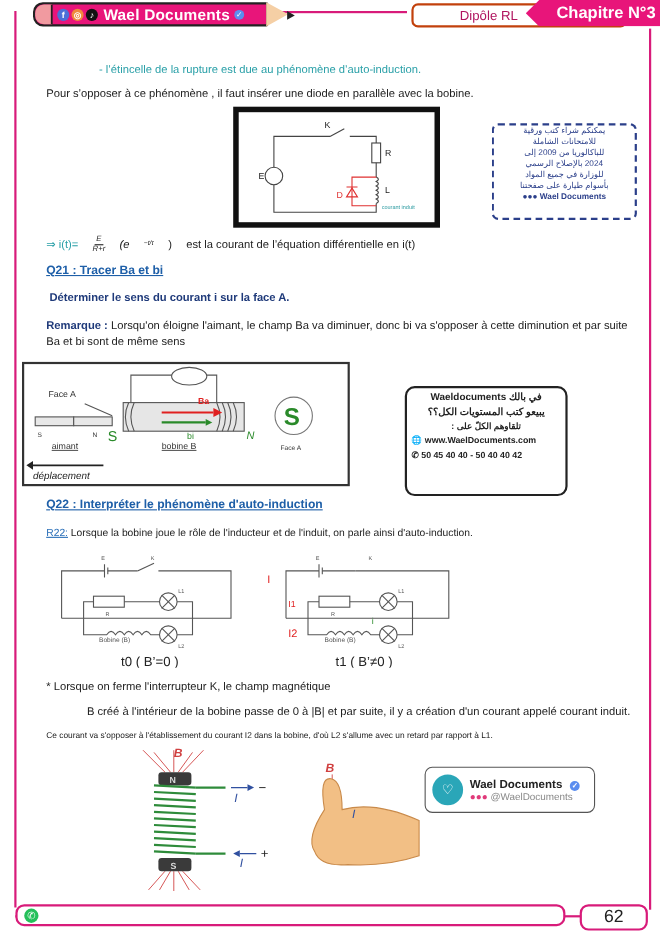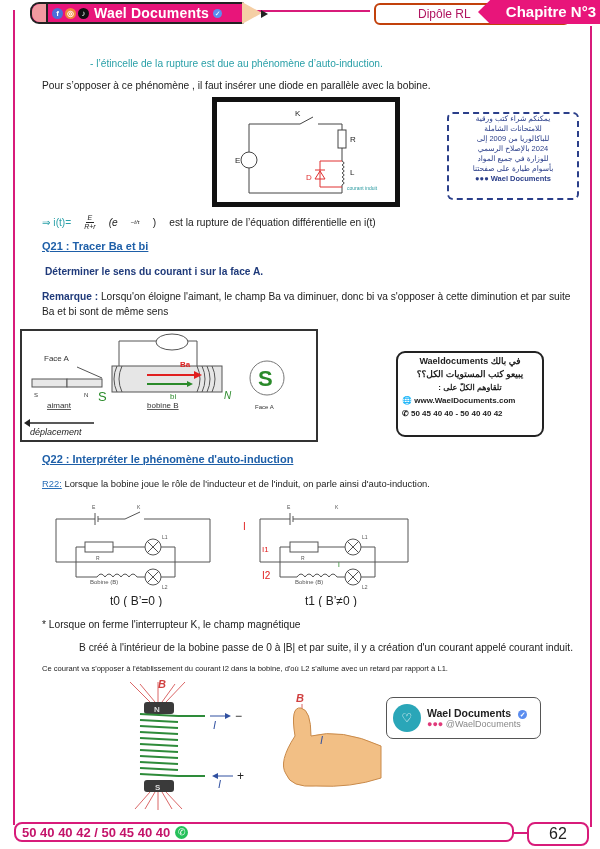--- a/index.html
+++ b/index.html
@@ -99,21 +99,21 @@
 
 <div class="abs txt" style="left:42px;top:214px;display:flex;align-items:center;gap:13px;">
   <span class="teal">⇒ i(t)=</span>
   <span style="display:inline-flex;flex-direction:column;align-items:center;font-style:italic;font-size:7px;line-height:8px;">
     <span style="border-bottom:1px solid #222;padding:0 2px;">E</span>
     <span>R+r</span>
   </span>
   <span style="font-style:italic;">(e</span>
     <sup style="font-size:6px;font-style:italic;">−t/τ</sup>
   <span>)</span>
-  <span>est la rupture de l’équation différentielle en i(t)</span>
+  <span>est la courant de l’équation différentielle en i(t)</span>
 </div>
 
 <div class="abs q" style="left:42px;top:240px;">Q21 : Tracer Ba et bi</div>
 <div class="abs txt navy" style="left:45px;top:265px;">Déterminer le sens du courant i sur la face A.</div>
 <div class="abs txt" style="left:42px;top:289px;width:540px;line-height:15px;">
   <span class="navy">Remarque :</span>
   <span>Lorsqu'on éloigne l'aimant, le champ Ba va diminuer, donc bi va s'opposer à cette diminution et par suite Ba et bi sont de même sens</span>
 </div>
 
 <div class="abs" style="left:20px;top:329px;width:294px;height:109px;border:2px solid #333;background:#fff;">
@@ -142,21 +142,21 @@
     <text x="158" y="36" font-size="8" fill="#e02020" font-weight="bold">Ba</text>
     <text x="148" y="68" font-size="8" fill="#2a8a2a">bi</text>
     <text x="76" y="70" font-size="13" fill="#2a8a2a">S</text>
     <text x="202" y="68" font-size="10" fill="#2a8a2a" font-style="italic">N</text>
     <text x="236" y="55" font-size="22" fill="#2a8a2a" font-weight="bold">S</text>
     <text x="233" y="78" font-size="6" fill="#333">Face A</text>
     <text x="8" y="104" font-size="9" fill="#222" font-style="italic">déplacement</text>
   </svg>
 </div>
 
-<div class="abs ad-box" style="left:368px;top:351px;width:148px;height:86px;font-size:9px;line-height:13px;padding:2px 4px;box-sizing:border-box;margin-left:28px;">
+<div class="abs ad-box" style="left:368px;top:351px;width:148px;height:100px;font-size:9px;line-height:13px;padding:2px 4px;box-sizing:border-box;">
   <div style="direction:rtl;text-align:center;font-weight:bold;">في بالك Waeldocuments</div>
   <div style="direction:rtl;text-align:center;font-weight:bold;">يبيعو كتب المستويات الكل؟؟</div>
   <div style="direction:rtl;text-align:center;font-weight:bold;font-size:8px;">تلقاوهم الكلّ على :</div>
   <div style="font-weight:bold;font-size:8px;"><span>🌐 </span><span>www.WaelDocuments.com</span></div>
   <div style="font-weight:bold;font-size:8px;"><span>✆ </span><span>50 45 40 40 - 50 40 40 42</span></div>
 </div>
 
 <div class="abs q" style="left:42px;top:453px;">Q22 : Interpréter le phénomène d'auto-induction</div>
 <div class="abs txt" style="left:42px;top:477px;font-size:9.4px;">
   <span style="color:#2a6fb8;text-decoration:underline;">R22:</span>
@@ -282,16 +282,15 @@
 <div class="abs" style="left:386px;top:697px;width:153px;height:40px;border:1.5px solid #555;border-radius:7px;background:#fff;display:flex;align-items:center;">
   <div style="width:28px;height:28px;border-radius:50%;background:#2aa6b8;margin:0 6px;color:#fff;font-size:12px;text-align:center;line-height:28px;">♡</div>
   <div>
     <div style="font-weight:bold;font-size:10.5px;color:#222;"><span>Wael Documents</span> <span class="verified">✓</span></div>
     <div style="font-size:9px;color:#888;"><span style="color:#e03a7a;">●●● </span><span>@WaelDocuments</span></div>
   </div>
 </div>
 
 <div class="abs footer-bar"></div>
 <div class="abs footer-pill" style="background:#fff;display:flex;align-items:center;padding-left:6px;box-sizing:border-box;gap:5px;">
-  <span class="footer-num">50 40 40 42 / 50 45 40 40</span>
   <span class="wa">✆</span>
 </div>
 <div class="abs footer-page" style="background:#fff;">62</div>
 
 </body></html>

